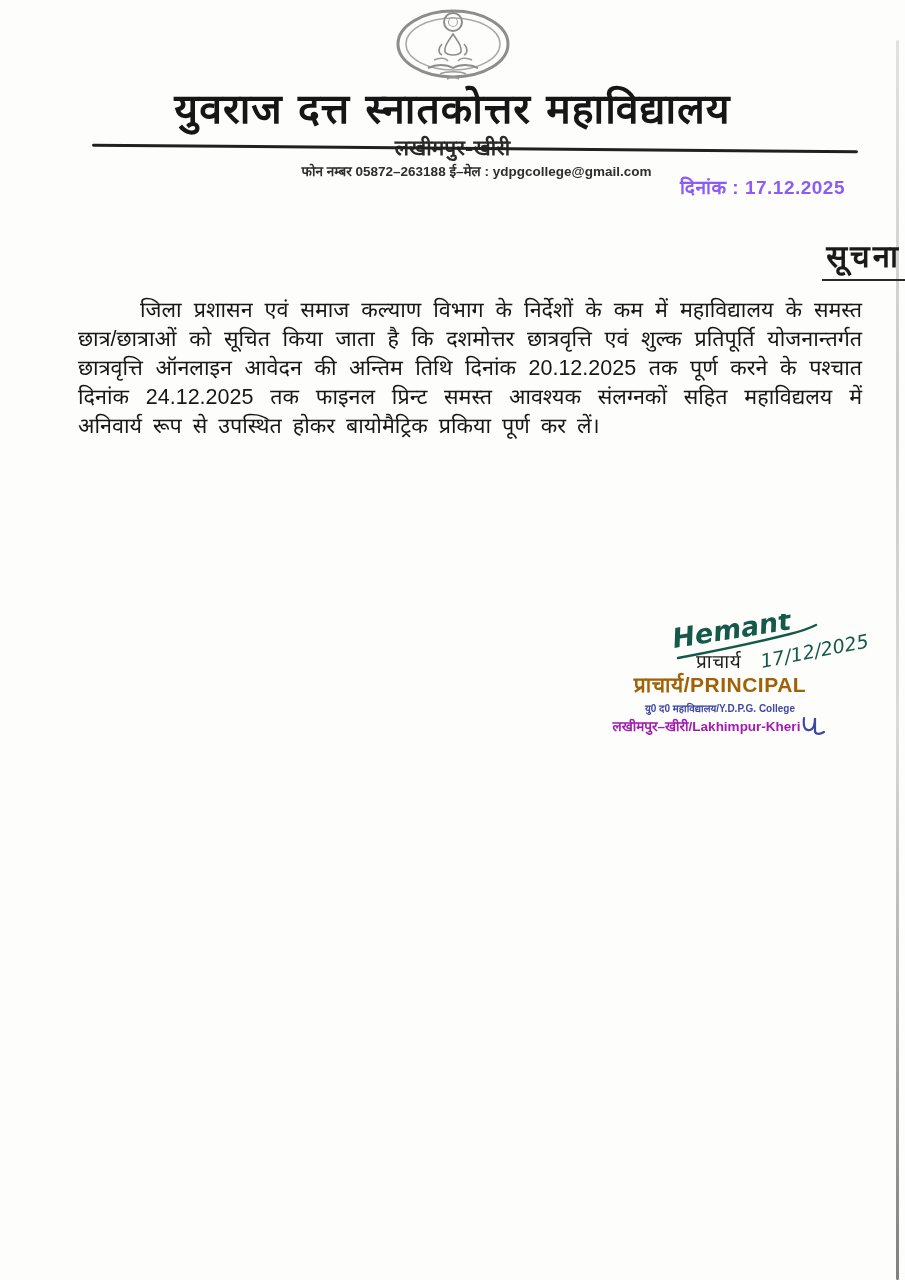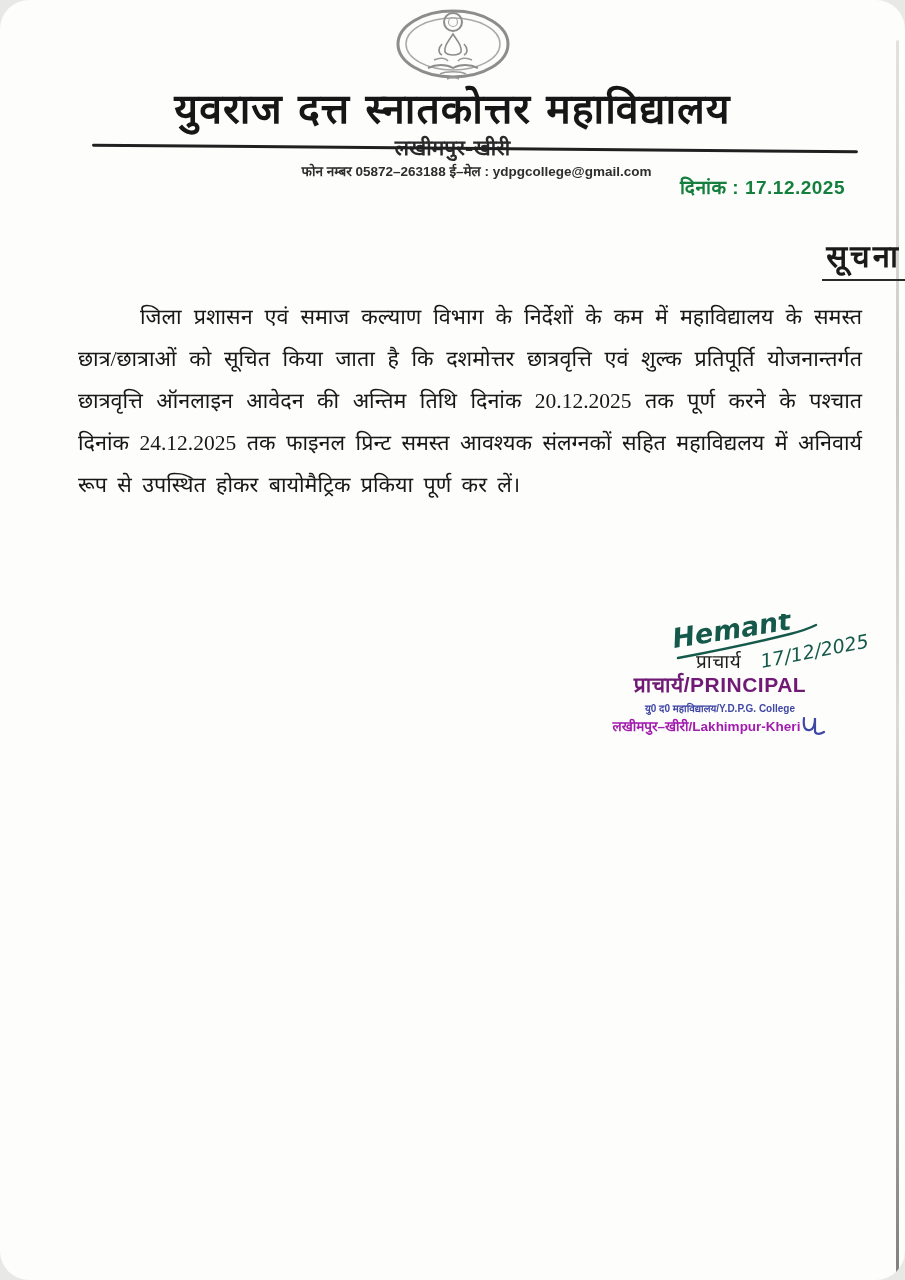--- a/index.html
+++ b/index.html
@@ -4,21 +4,20 @@
 <style>
   html,body{margin:0;padding:0;background:#e8e8e6;}
   .sheet{
     position:relative;
     width:905px;height:1280px;
     margin:0 auto;
     background:#fdfdfc;
     overflow:hidden;
     font-family:"Liberation Sans","DejaVu Sans",sans-serif;
     color:#1b1b1b;
-    border-radius:29px;
   }
   
   .edge-shadow{
     position:absolute;top:40px;right:6px;bottom:0;width:3px;
     background:linear-gradient(180deg,#d8d8d4 0%,#b9b9b4 30%,#cfcfca 55%,#8f8f8a 80%,#555 100%);
     opacity:.75;border-radius:2px;
   }
   header{position:absolute;top:0;left:0;right:0;text-align:center;}
   .emblem{display:block;margin:8px auto 0;}
   .college-name{
@@ -33,38 +32,38 @@
   }
   .college-contact{
     margin-top:1px;font-size:13.5px;color:#2e2e2e;font-weight:bold;padding-left:48px;
   }
   .header-rule{
     position:absolute;top:147px;left:92px;width:766px;height:3px;
     background:#202020;border-radius:2px;transform:rotate(0.5deg);
   }
   .date-line{
     position:absolute;top:174px;right:60px;
-    font-size:19px;font-weight:bold;color:#15803d;letter-spacing:.5px;
+    font-size:19px;font-weight:bold;color:#8b5cf6;letter-spacing:.5px;
   }
   .notice-title{
     position:absolute;top:234px;left:0;right:0;margin:0;text-align:right;
     font-size:31px;font-weight:bold;letter-spacing:3px;color:#1a1a1a;
   }
   .notice-title span{
     display:inline-block;padding:0 4px 3px;border-bottom:2.5px solid #2a2a2a;
   }
   main{
     position:absolute;top:296px;left:78px;width:784px;
   }
   main p{
     margin:0;
-    font-size:21.5px;line-height:42px;
+    font-size:21.5px;line-height:29px;
     text-align:justify;text-indent:62px;
     word-spacing:5px;color:#171717;
-    font-family:Liberation Serif, serif;
+    font-family:Liberation Sans, sans-serif;
   }
   .sig-block{position:absolute;top:610px;left:592px;width:256px;}
   .sig-scrawl{position:absolute;top:4px;left:78px;}
   .sig-printed-designation{
     position:absolute;top:38px;left:104px;
     font-size:19px;font-weight:normal;color:#1c1c1c;letter-spacing:.5px;
   }
   .stamp{position:absolute;top:62px;left:0;width:100%;text-align:center;}
   .stamp-line1{font-size:21px;font-weight:bold;letter-spacing:.5px;line-height:1.25;}
   .stamp-line2{font-size:10px;font-weight:bold;margin-top:3px;}
@@ -111,21 +110,21 @@
 
     <svg class="sig-scrawl" width="210" height="62" viewBox="0 0 210 62">
       <text x="4" y="34" transform="rotate(-9 4 34)" font-family="DejaVu Sans, sans-serif" font-style="italic" font-weight="bold" font-size="27" fill="#15594a">Hemant</text>
       <path d="M8 44 C40 38 80 30 120 20 C132 17 140 14 146 11" stroke="#15594a" stroke-width="2.4" fill="none" stroke-linecap="round"></path>
       <text x="92" y="54" transform="rotate(-11 92 54)" font-family="DejaVu Sans, sans-serif" font-style="italic" font-size="19" fill="#15594a">17/12/2025</text>
     </svg>
 
     <div class="sig-printed-designation">प्राचार्य</div>
 
     <div class="stamp">
-      <div class="stamp-line1" style="color: #701a75;">प्राचार्य/PRINCIPAL</div>
+      <div class="stamp-line1" style="color: #a16207;">प्राचार्य/PRINCIPAL</div>
       <div class="stamp-line2" style="color: rgb(63, 71, 165);">यु0 द0 महाविद्यालय/Y.D.P.G. College</div>
       <div>
         <span class="stamp-line3" style="color: #a21caf;">लखीमपुर–खीरी/Lakhimpur-Kheri</span><svg class="stamp-flourish" width="26" height="22" viewBox="0 0 26 22">
           <path d="M3 3 C2 12 4 16 9 15 C13 14 14 8 14 3 L14 16 C14 19 18 20 23 17" stroke="#3f47a5" stroke-width="2.2" fill="none" stroke-linecap="round"></path>
         </svg>
       </div>
     </div>
 
   </div>
 

